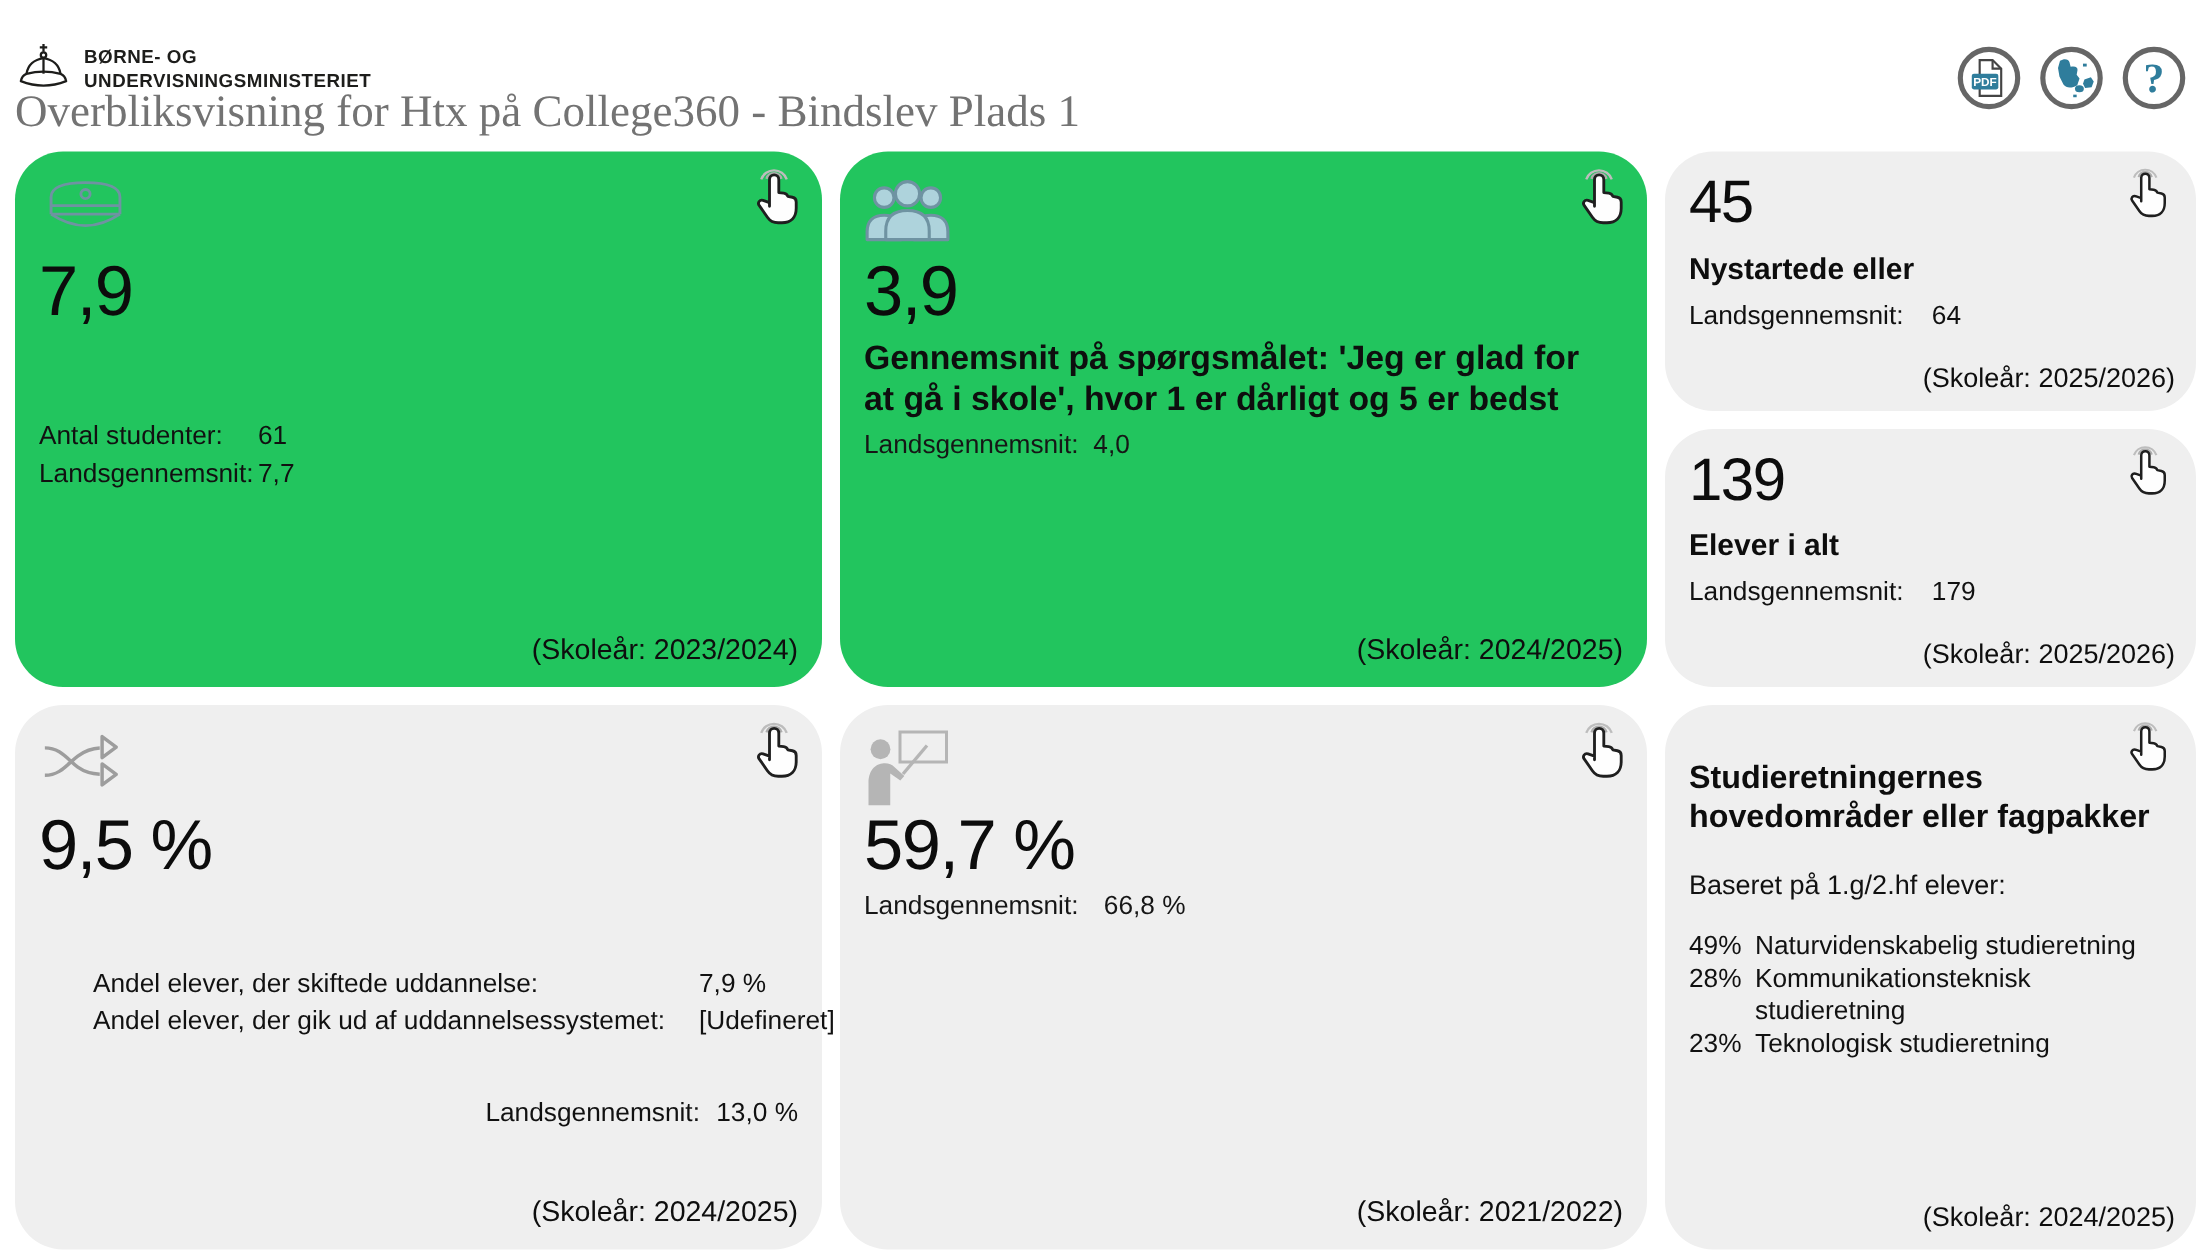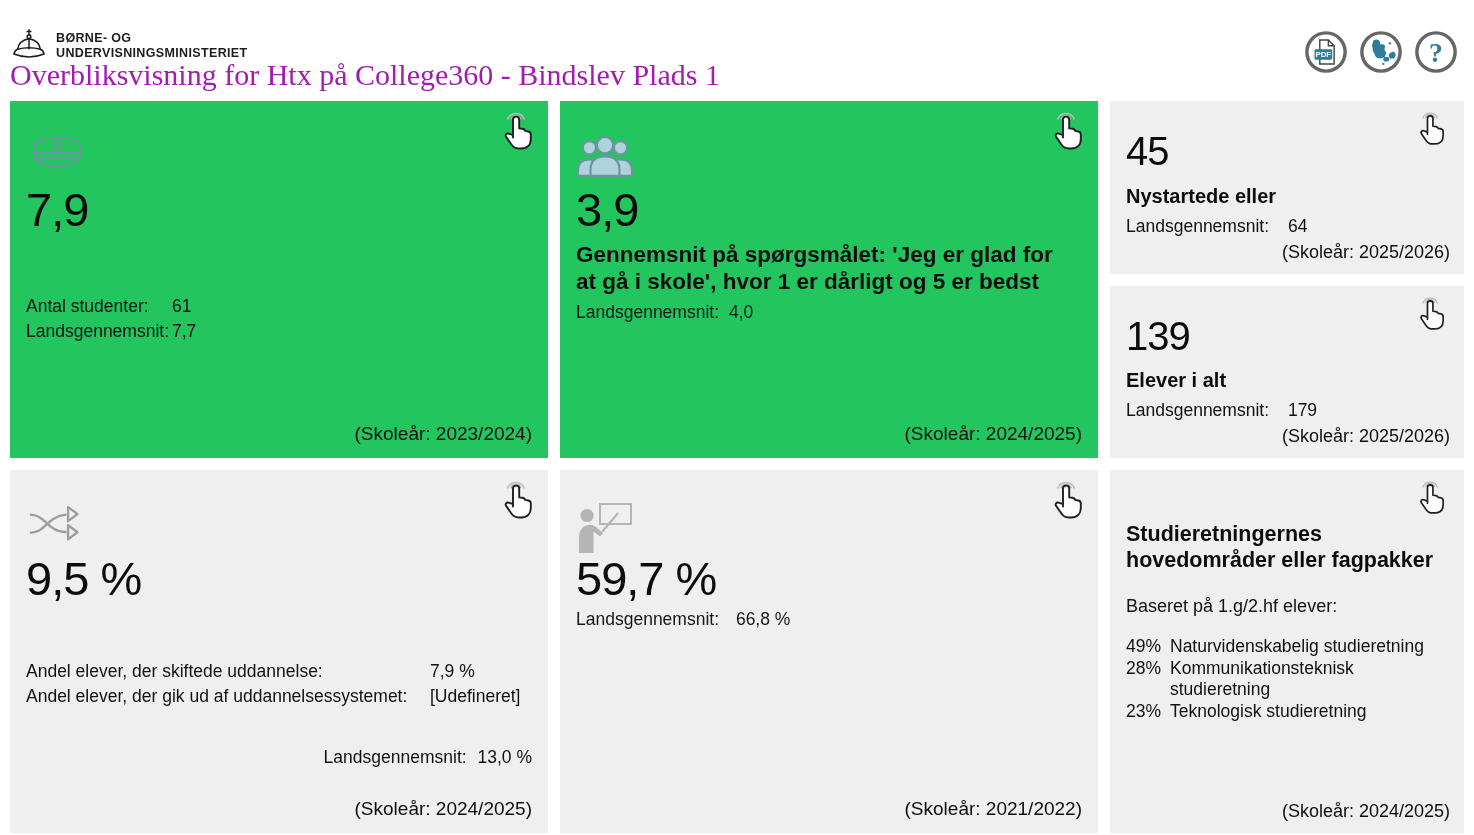--- a/index.html
+++ b/index.html
@@ -11,45 +11,45 @@
   
   .topbar { display:flex; justify-content:space-between; align-items:flex-start;
             padding:26px 16px 0 10px; height:54px; }
   .logo { display:flex; align-items:center; gap:8px; }
   .logo-text { font-size:12.5px; font-weight:700; letter-spacing:.35px;
                color:#1d1d1b; line-height:1.22; text-transform:uppercase; }
   .hdr-icons { display:flex; gap:11px; margin-top:4px; }
   .hicon { width:44px; height:44px; cursor:pointer; }
   
   h1 { font-family:"Liberation Serif", serif; font-weight:500; font-size:30px;
-       color:#a21caf; margin:4px 0 10px 10px; line-height:1.1; }
+       color:#737373; margin:4px 0 10px 10px; line-height:1.1; }
   
   .grid { display:grid; grid-template-columns:538px 538px 354px;
           grid-template-rows:357px 363px; gap:12px; padding:0 12px 0 10px; }
   .col-stack { display:flex; flex-direction:column; gap:12px; }
   .col-stack .card { flex:1; }
-  .card { position:relative; background:#efefef; padding:28px 16px; cursor:pointer; }
+  .card { position:relative; background:#efefef; padding:12px 16px; cursor:pointer;border-radius:32px; }
   .card.blue { background:#22c55e; }
   .tap { position:absolute; top:9px; right:12px; width:36px; height:42px; }
   .pictogram { margin-top:3px; height:50px; display:flex; align-items:flex-start; }
   .bignum { font-size:47px; line-height:1.02; color:#0c0c0c; letter-spacing:-1px;
             margin-top:4px; }
   .bignum.small { font-size:40px; margin-top:2px; }
   .card-sub { font-size:22.5px; font-weight:700; line-height:1.22; color:#0e0e0e;
               margin-top:7px; max-width:500px; }
   .lands-line { font-size:17.5px; margin-top:6px; color:#161616; }
   .lands-line .val { margin-left:12px; }
   .skole { position:absolute; bottom:13px; right:16px; font-size:19px; color:#0e0e0e; }
   .skole.sm { font-size:18px; bottom:11px; right:14px; }
   
   .rows-c1 { margin-top:60px; font-size:17.5px; line-height:1.42; }
   .rows-c1 .row { display:grid; grid-template-columns:146px auto; }
   
   .rows-c5 { margin-top:56px; font-size:17.5px; line-height:1.42; }
-  .rows-c5 .row { display:grid; grid-template-columns:404px auto; }
+  .rows-c5 .row { display:grid; grid-template-columns:404px auto;margin-left:36px; }
   .lands-c5 { margin-top:38px; font-size:17.5px;text-align:right; }
   .lands-c5 .val { margin-left:6px; }
   
   .kpi-title { font-size:20px; font-weight:700; margin-top:13px; color:#0d0d0d; }
   .kpi-lands { font-size:17.5px; margin-top:8px; }
   .kpi-lands .val { margin-left:14px; }
   
   .sp-title { font-size:21.5px; font-weight:700; line-height:1.2; margin-top:24px;
               color:#0d0d0d; }
   .sp-basis { font-size:18px; margin-top:22px; }

